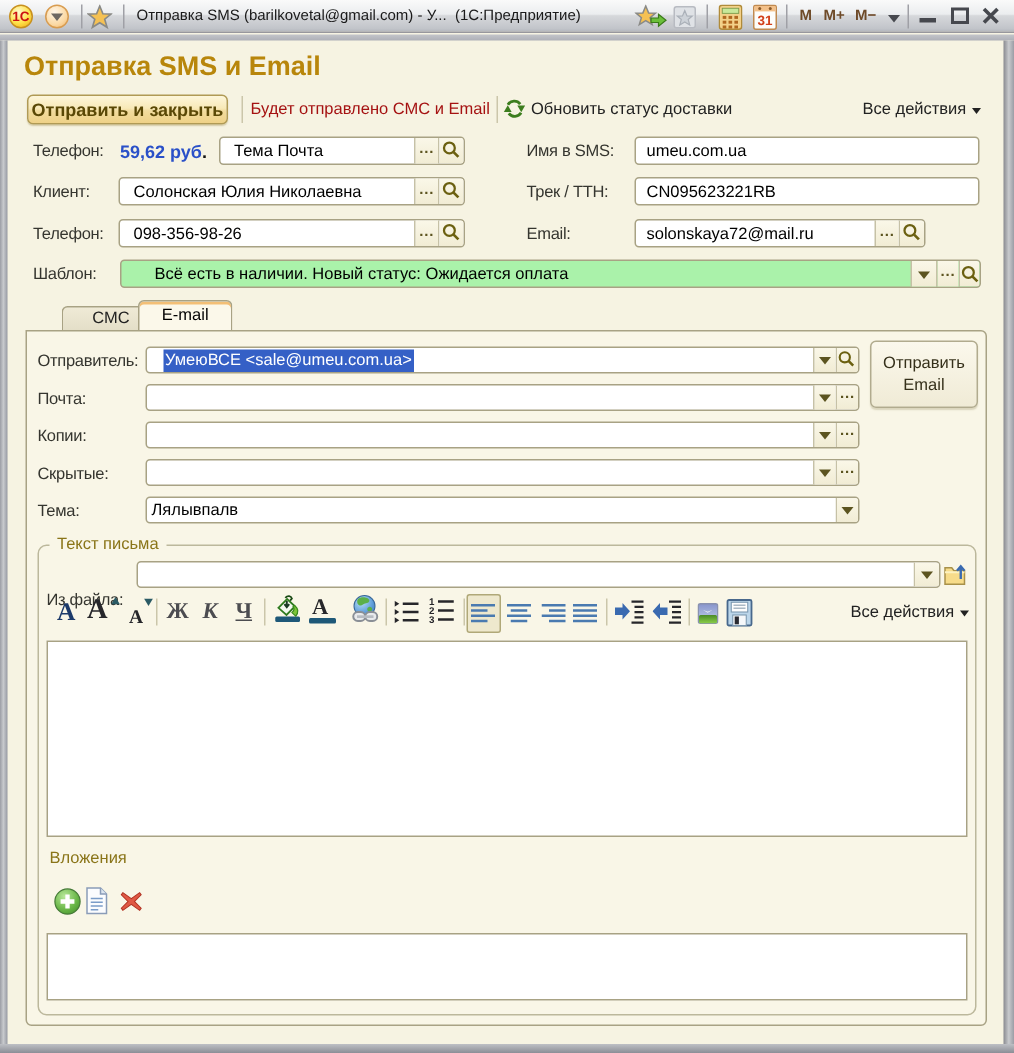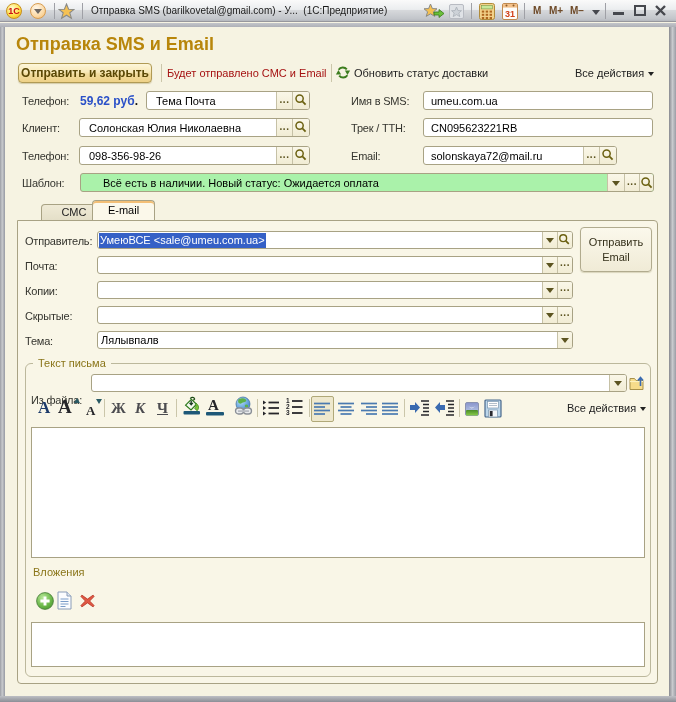--- a/index.html
+++ b/index.html
@@ -221,21 +221,21 @@
       </svg>
   </div>
 </div>
 
 <div class="abs" id="tabSMS">СМС</div>
 <div class="abs" id="tabEM">E-mail</div>
 <div class="abs" id="tabpanel"></div>
 
 <div class="abs lbl" style="left:25px;top:235px;">Отправитель:</div>
 <div class="abs fld" style="left:97px;top:231px;width:476px;height:18px;">
-  <div class="ftxt" style="padding-top:1px;padding-left:1px;"><span style="background:#3560c6;color:#fff;display:inline-block;padding:1px 1px 2px 1px;">УмеюВСЕ &lt;sale@umeu.com.ua&gt;</span></div>
+  <div class="ftxt" style="padding-top:1px;padding-left:1px;margin-left:10px;"><span style="background:#3560c6;color:#fff;display:inline-block;padding:1px 1px 2px 1px;">УмеюВСЕ &lt;sale@umeu.com.ua&gt;</span></div>
   <div class="fbtn" style="right:15px;width:15px;">
       <span class="dtri" style="left:3px;top:6px;"></span>
     </div>
   <div class="fbtn" style="right:0;width:15px;border-radius:0 2px 2px 0;">
     <svg width="13" height="13" style="margin:1px 0 0 0">
         <circle cx="5.2" cy="5.2" r="3.4" fill="none" stroke="#6b6010" stroke-width="1.4"></circle>
         <line x1="7.8" y1="7.8" x2="10.8" y2="10.8" stroke="#6b6010" stroke-width="1.7"></line>
       </svg>
   </div>
 </div>

